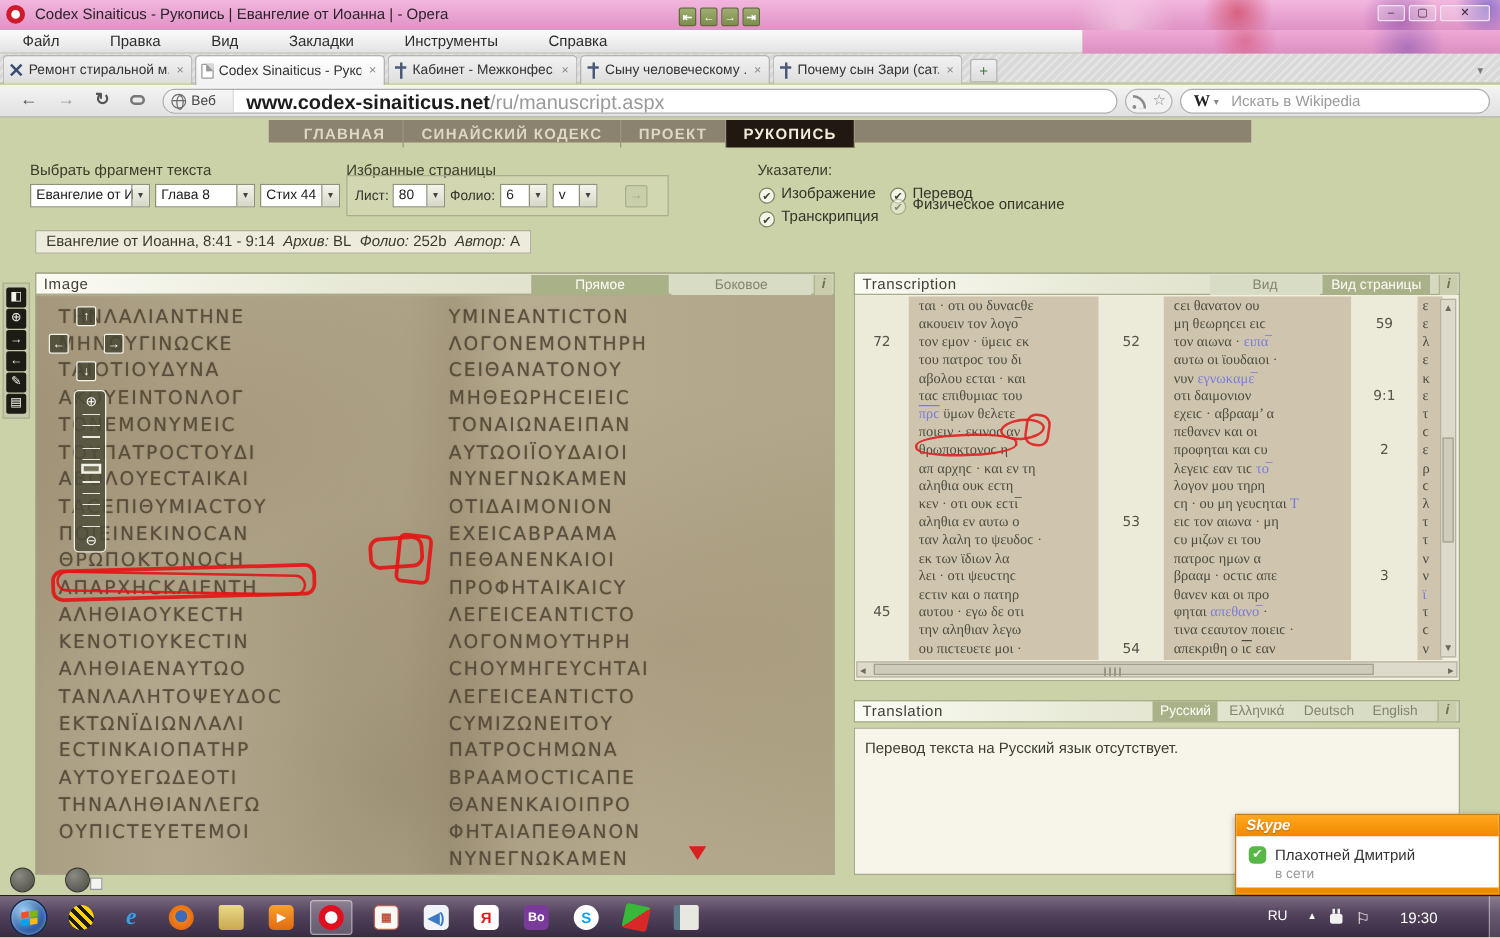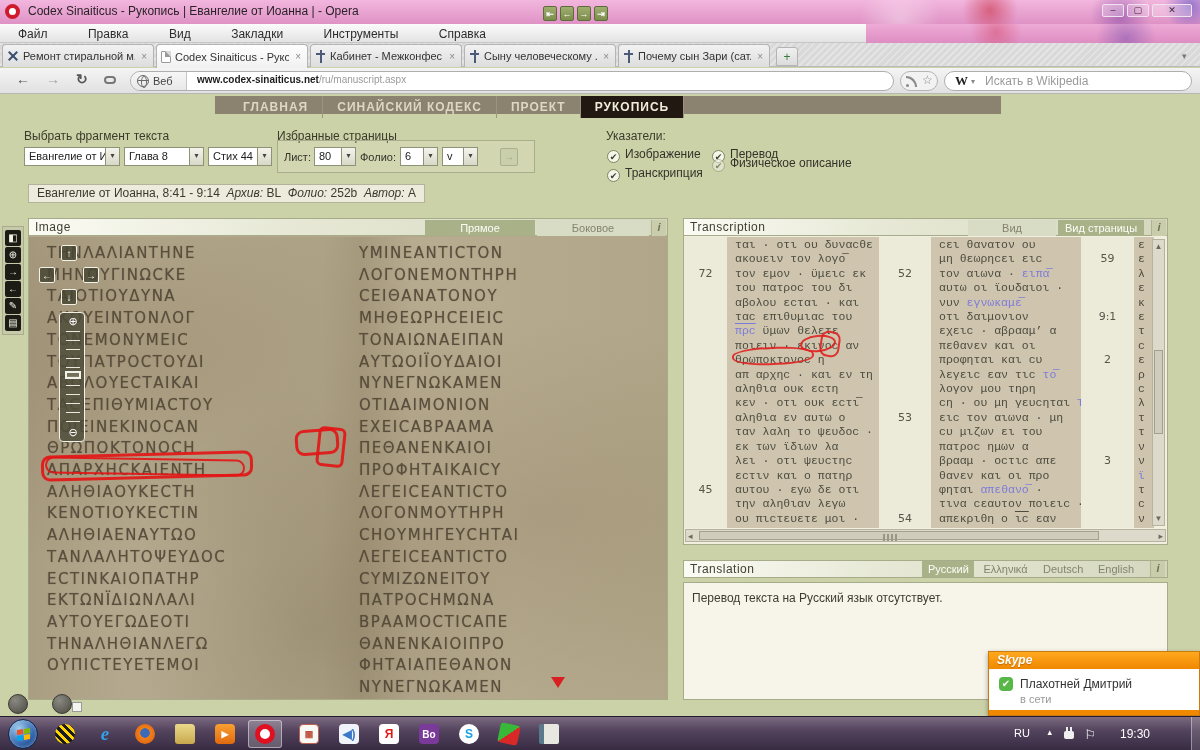--- a/index.html
+++ b/index.html
@@ -41,21 +41,21 @@
 #taboverflow{left:1182px;top:8px;font-size:9px;color:#777}
 
 #addrbar{left:0;top:68px;width:1200px;height:26px;background:linear-gradient(#f4f4f4,#e1e1e1);border-bottom:1px solid #b6b6b6}
 .navglyph{position:absolute;top:3px;font-size:14px;font-weight:bold;color:#555}
 .navglyph.dim{color:#a0a0a0}
 #urlfield{left:130px;top:3px;width:764px;height:20px;background:#fff;border:1px solid #aeaeae;border-radius:11px;overflow:hidden}
 #badge{position:absolute;left:0;top:0;width:56px;height:18px;background:linear-gradient(#f6f6f6,#e8e8e8);border-right:1px solid #c4c4c4;border-radius:10px 0 0 10px;font-size:11px;color:#444;line-height:18px;padding-left:22px}
 .ic-globe{position:absolute;left:6px;top:3px;width:12px;height:12px;border:1px solid #6a6a6a;border-radius:50%}
 .ic-globe::before{content:"";position:absolute;left:0;top:4px;width:10px;height:1px;background:#6a6a6a}
 .ic-globe::after{content:"";position:absolute;left:3px;top:0;width:4px;height:10px;border:1px solid #6a6a6a;border-radius:50%}
-#urltext{position:absolute;left:66px;top:2px;font-size:10px;color:#9a9a9a;white-space:nowrap}
+#urltext{position:absolute;left:66px;top:2px;font-size:16px;color:#9a9a9a;white-space:nowrap}
 #urltext .host{color:#1c1c1c;font-weight:bold}
 #sidegroup{left:900px;top:3px;width:38px;height:20px;border:1px solid #b4b4b4;border-radius:10px;background:#f2f2f2}
 .ic-rss{position:absolute;left:5px;top:4px;width:11px;height:11px}
 .ic-rss::before{content:"";position:absolute;left:0;bottom:0;width:3px;height:3px;border-radius:50%;background:#8a8a8a}
 .ic-rss::after{content:"";position:absolute;left:0;bottom:0;width:9px;height:9px;border:2px solid #8a8a8a;border-left:none;border-bottom:none;border-radius:0 100% 0 0}
 #star{position:absolute;left:21px;top:1px;font-size:12px;color:#8a8a8a}
 #searchbox{left:944px;top:3px;width:248px;height:20px;background:#fff;border:1px solid #aeaeae;border-radius:11px}
 #wmark{position:absolute;left:10px;top:1px;font-family:"Liberation Serif",serif;font-weight:bold;font-size:13px;color:#222}
 #wdrop{position:absolute;left:26px;top:5px;font-size:8px;color:#888}
 #searchbox input{position:absolute;left:40px;top:1px;width:200px;height:16px;border:none;outline:none;font-size:12px;color:#444;background:transparent}
@@ -103,21 +103,21 @@
 #zoomthumb{position:absolute;left:5px;top:58px;width:16px;height:8px;border:2px solid #f2f2e8;background:rgba(120,118,95,.9)}
 .redmark{position:absolute;border:3px solid #e31414;border-radius:9px;opacity:.9}
 #redtri{position:absolute;left:522px;top:440px;width:0;height:0;border-left:7px solid transparent;border-right:7px solid transparent;border-top:11px solid #d92020}
 
 #lefttools{left:2px;top:226px;width:22px;background:#c6c9aa;padding:2px;border:1px solid #a9ad8d}
 .ltbtn{width:16px;height:16px;background:#1d1c14;color:#f2f2e8;border-radius:2px;margin:1px 0;font-size:10px;text-align:center;line-height:15px}
 
 #trpanel{left:683px;top:218px;width:485px;height:327px;border:1px solid #a6ab8a;background:#f2efdf}
 #trbody{position:absolute;left:0;top:18px;width:483px;height:291px;overflow:hidden}
 .gutter{position:absolute;top:0;height:291px;background:#ecead8}
-.tancol{position:absolute;top:0;height:291px;background:#cfc5ae;font-family:Liberation Mono, monospace;font-size:11.5px;color:#4c4c40;padding:1px 0 0 8px}
+.tancol{position:absolute;top:0;height:291px;background:#cfc5ae;font-family:Liberation Serif, serif;font-size:11.5px;color:#4c4c40;padding:1px 0 0 8px}
 .tancol .tl{line-height:14.4px;white-space:nowrap}
 .blu{color:#7b7bdc}
 .ovl{text-decoration:overline}
 .vnum{position:absolute;width:100%;text-align:center;font-size:11px;color:#55554a;font-family:"DejaVu Sans",sans-serif}
 .trred{position:absolute;border:2px solid #e02020;opacity:.9}
 
 .sb{position:absolute;background:#dddacb;border:1px solid #b5b2a0}
 .sbthumb{position:absolute;background:#cfccbb;border:1px solid #a3a08e}
 .sbarrow{position:absolute;font-size:8px;color:#6d6a5a;text-align:center;width:100%}
 #hgrip{position:absolute;left:46%;top:2px;width:14px;height:7px;background:repeating-linear-gradient(90deg,#9a9786 0 2px,transparent 2px 4px)}
@@ -283,22 +283,22 @@
           <div class="tl"><span>ΤΟΥΠΑΤΡΟϹΤΟΥΔΙ</span></div>
           <div class="tl"><span>ΑΒΟΛΟΥΕϹΤΑΙΚΑΙ</span></div>
           <div class="tl"><span>ΤΑϹΕΠΙΘΥΜΙΑϹΤΟΥ</span></div>
           <div class="tl"><span>ΠΟΙΕΙΝΕΚΙΝΟϹΑΝ</span></div>
           <div class="tl"><span>ΘΡΩΠΟΚΤΟΝΟϹΗ</span></div>
           <div class="tl"><span>ΑΠΑΡΧΗϹΚΑΙΕΝΤΗ</span></div>
           <div class="tl"><span>ΑΛΗΘΙΑΟΥΚΕϹΤΗ</span></div>
           <div class="tl"><span>ΚΕΝΟΤΙΟΥΚΕϹΤΙΝ</span></div>
           <div class="tl"><span>ΑΛΗΘΙΑΕΝΑΥΤΩΟ</span></div>
           <div class="tl"><span>ΤΑΝΛΑΛΗΤΟΨΕΥΔΟϹ</span></div>
+          <div class="tl"><span>ΕΚΤΩΝΪΔΙΩΝΛΑΛΙ</span></div>
           <div class="tl"><span>ΕϹΤΙΝΚΑΙΟΠΑΤΗΡ</span></div>
-          <div class="tl"><span>ΕΚΤΩΝΪΔΙΩΝΛΑΛΙ</span></div>
           <div class="tl"><span>ΑΥΤΟΥΕΓΩΔΕΟΤΙ</span></div>
           <div class="tl"><span>ΤΗΝΑΛΗΘΙΑΝΛΕΓΩ</span></div>
           <div class="tl"><span>ΟΥΠΙϹΤΕΥΕΤΕΜΟΙ</span></div>
         </div>
       <div id="mscol2" class="ms-col">
           <div class="tl"><span>ΥΜΙΝΕΑΝΤΙϹΤΟΝ</span></div>
           <div class="tl"><span>ΛΟΓΟΝΕΜΟΝΤΗΡΗ</span></div>
           <div class="tl"><span>ϹΕΙΘΑΝΑΤΟΝΟΥ</span></div>
           <div class="tl"><span>ΜΗΘΕΩΡΗϹΕΙΕΙϹ</span></div>
           <div class="tl"><span>ΤΟΝΑΙΩΝΑΕΙΠΑΝ</span></div>

